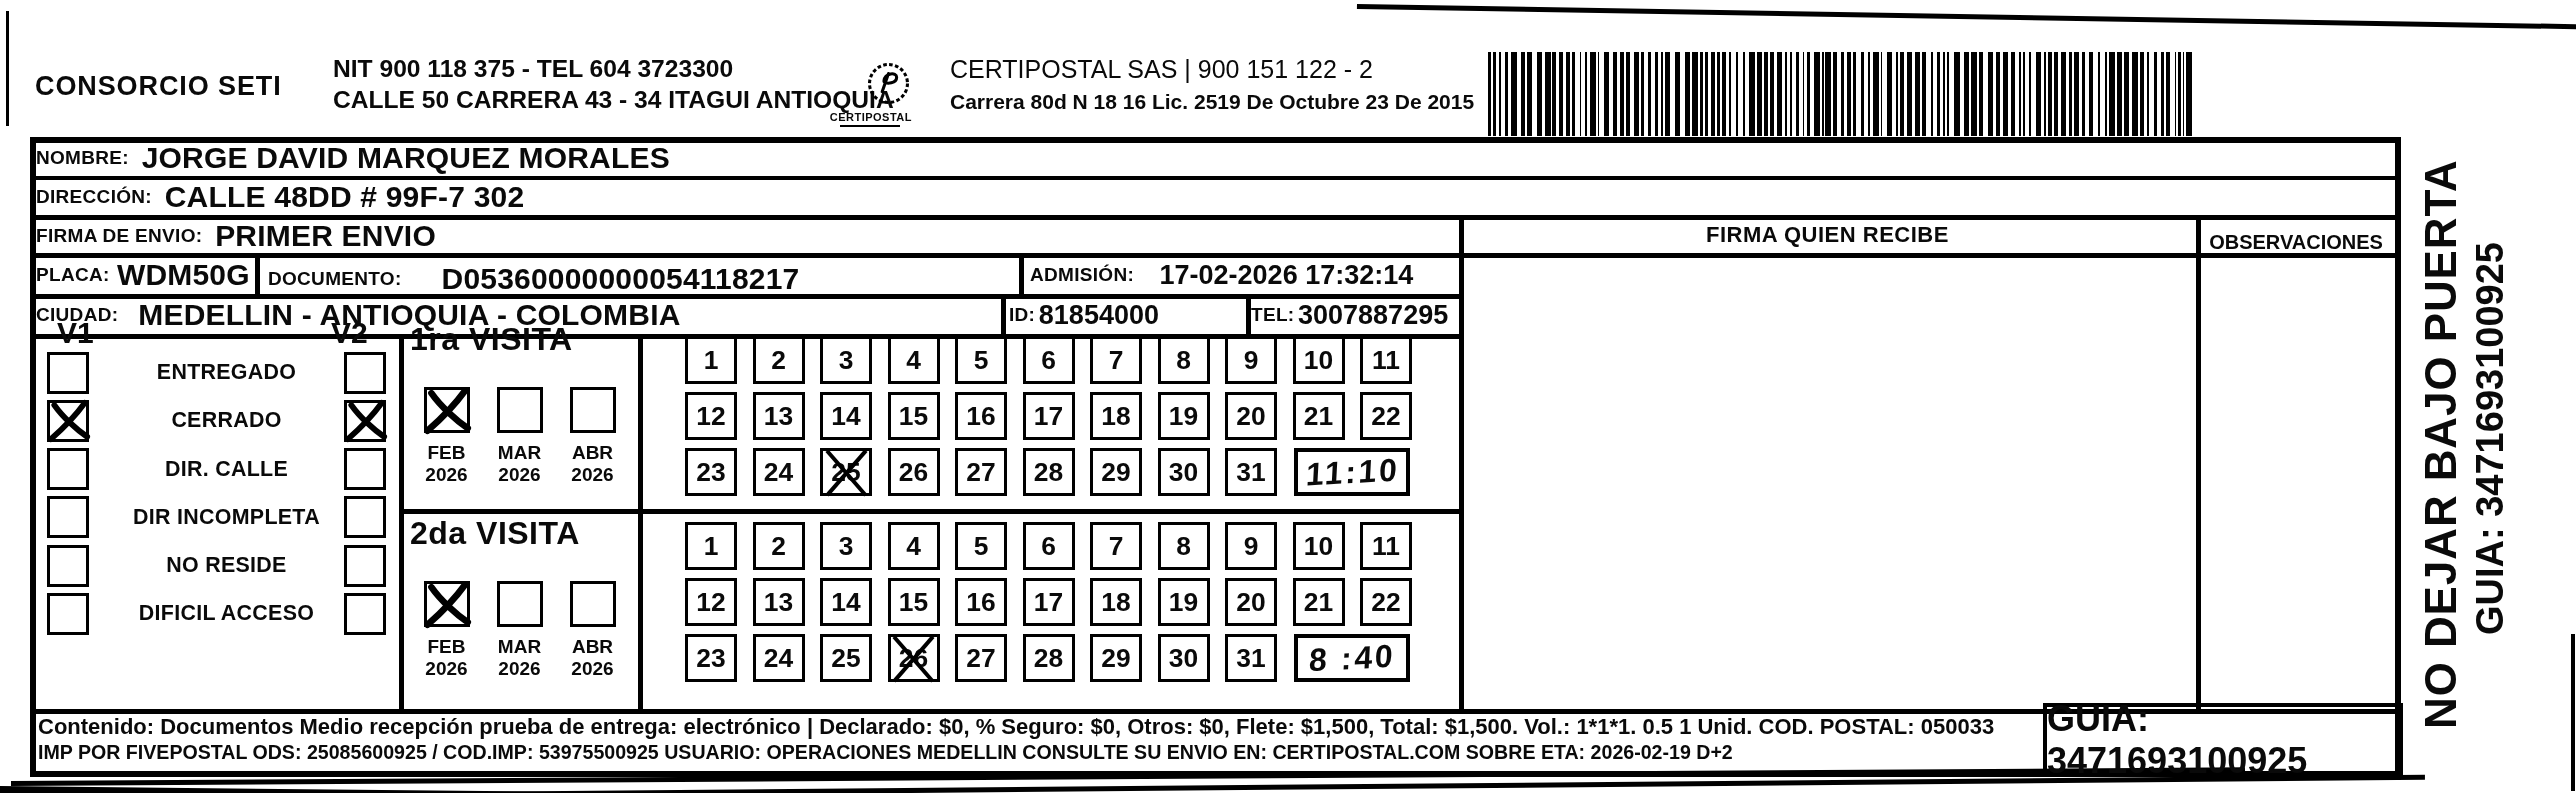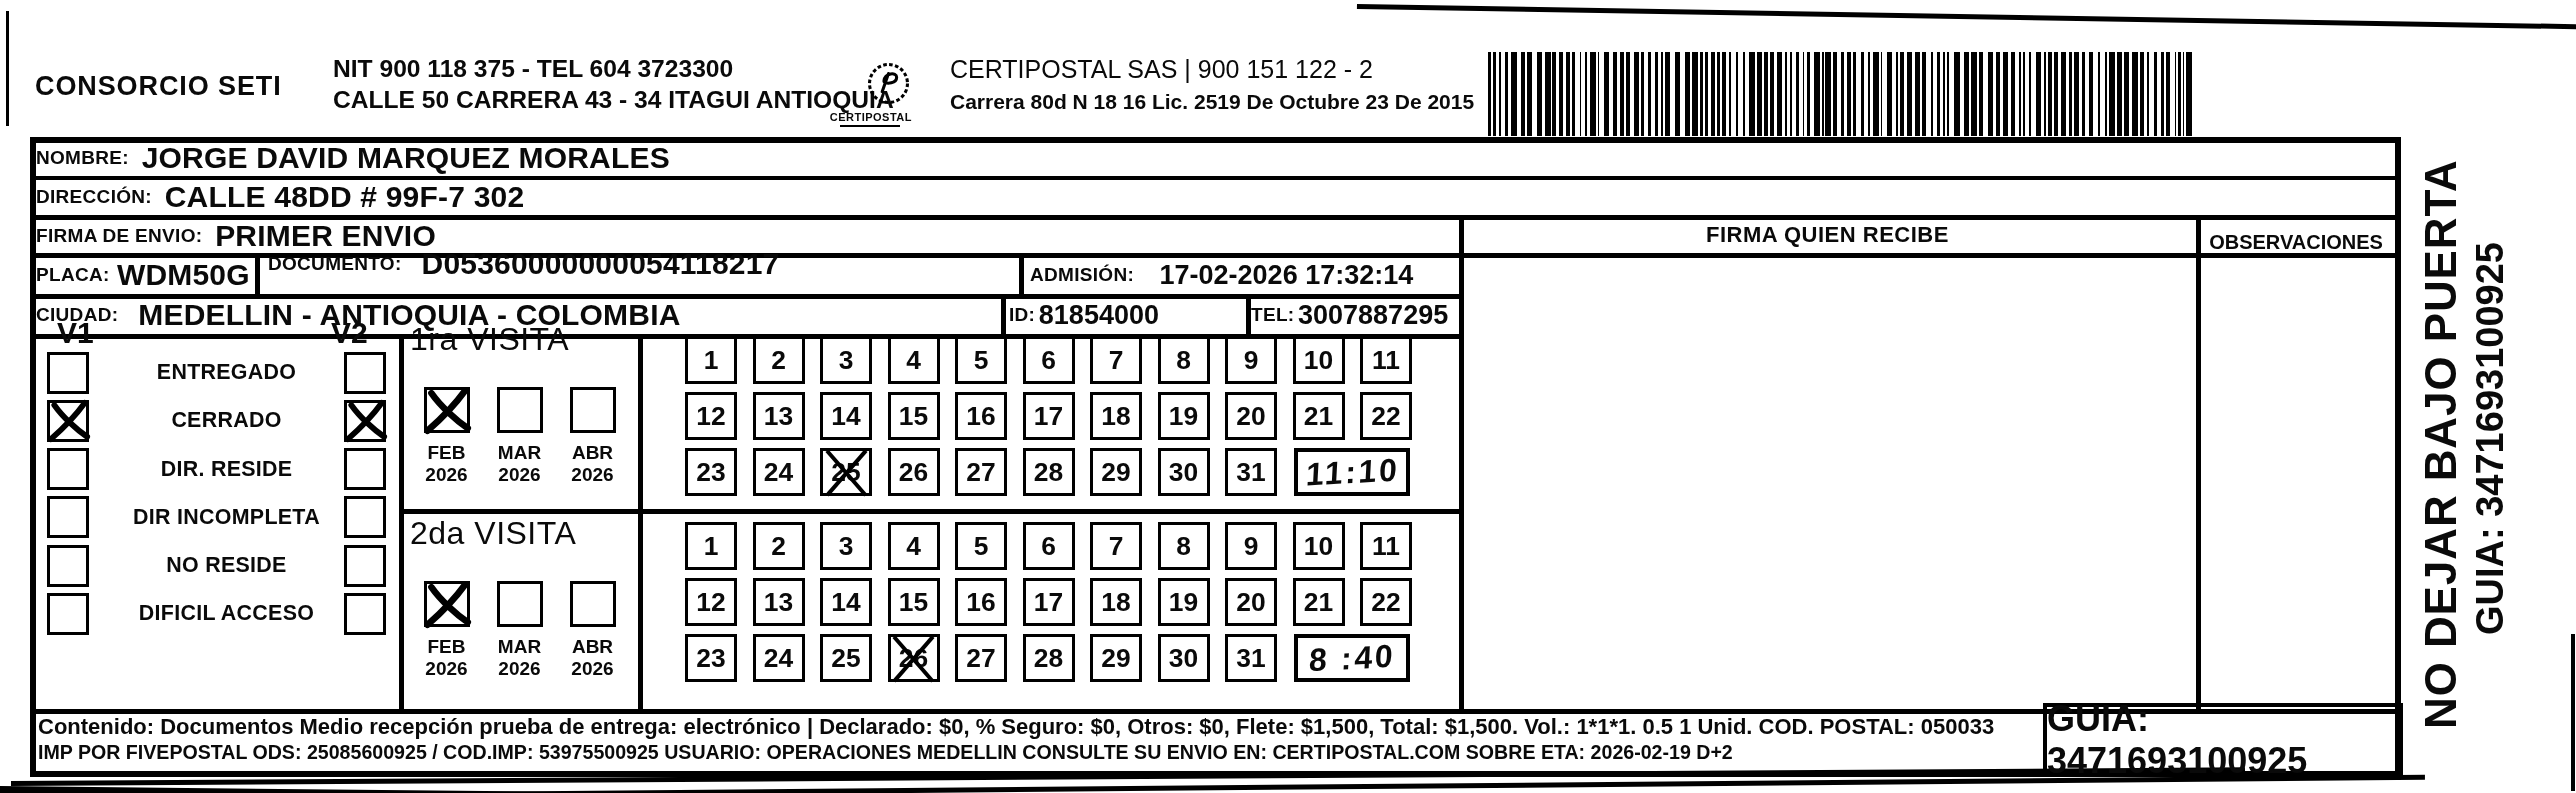--- a/index.html
+++ b/index.html
@@ -26,21 +26,21 @@
   .firma-h{font-size:22px;font-weight:700;text-align:center;letter-spacing:0.5px;}
   .obs-h{font-size:20px;font-weight:700;text-align:center;margin-top:8px;}
   
   .v1v2{font-size:30px;font-weight:700;}
   .st-row{display:flex;align-items:center;height:41px;margin-bottom:7.3px;}
   .st-lbl{flex:1;text-align:center;font-size:21.4px;font-weight:700;letter-spacing:0.3px;padding-left:20px;}
   .cbx{position:relative;width:36px;height:36px;border:3.6px solid #000;flex:0 0 auto;display:inline-block;}
   .xmark{position:absolute;left:-15%;top:-15%;width:130%;height:130%;overflow:visible;}
   .xmark path{fill:none;stroke:#000;stroke-width:5;stroke-linecap:round;}
   
-  .visit-title{font-size:32px;font-weight:400;letter-spacing:0.5px;}
+  .visit-title{font-size:32px;font-weight:700;letter-spacing:0.5px;}
   .months{display:flex;margin-top:29px;}
   .month-slot{width:73px;text-align:center;}
   .month-slot .cbx{width:40px;height:40px;}
   .mlabel{font-size:19px;font-weight:700;line-height:22px;margin-top:5.5px;}
   
   .cal-row{display:flex;gap:15.5px;margin-bottom:8.2px;}
   .day{position:relative;width:46px;height:42px;border:3.6px solid #000;display:flex;align-items:center;justify-content:center;
        font-size:26.4px;font-weight:700;flex:0 0 auto;}
   .crossed::before,.crossed::after{content:"";position:absolute;left:-14%;top:46%;width:128%;height:3.6px;background:#000;}
   .crossed::before{transform:rotate(49deg);}
@@ -223,21 +223,21 @@
     <span class="val">CALLE 48DD # 99F-7 302</span>
   </div>
   <div class="abs rowflex" style="left:36px;top:218px;height:36px;">
     <span class="lbl">FIRMA DE ENVIO:</span>
     <span class="val">PRIMER ENVIO</span>
   </div>
   <div class="abs rowflex" style="left:36px;top:257px;height:36px;gap:7.3px;">
     <span class="lbl">PLACA:</span>
     <span class="val">WDM50G</span>
   </div>
-  <div class="abs rowflex" style="left:268px;top:246px;height:36px;gap:20px;">
+  <div class="abs rowflex" style="left:268px;top:261px;height:36px;gap:40px;">
     <span class="lbl">DOCUMENTO:</span>
     <span class="val">D05360000000054118217</span>
   </div>
   <div class="abs rowflex" style="left:1030px;top:257px;height:36px;gap:25.5px;">
     <span class="lbl">ADMISIÓN:</span>
     <span class="val-sm">17-02-2026 17:32:14</span>
   </div>
   <div class="abs rowflex" style="left:36px;top:297px;height:36px;gap:20px;">
     <span class="lbl">CIUDAD:</span>
     <span class="val">MEDELLIN - ANTIOQUIA - COLOMBIA</span>
@@ -274,21 +274,21 @@
         <span class="st-lbl">CERRADO</span>
         <span class="cbx">
           <svg class="xmark" viewBox="0 0 40 40">
             <path d="M8 7 C 15 17, 27 28, 36 34"></path>
             <path d="M34 5 C 26 16, 13 29, 5 36"></path>
           </svg>
         </span>
       </div>
       <div class="st-row">
         <span class="cbx"></span>
-        <span class="st-lbl">DIR. RESIDE</span>
+        <span class="st-lbl">DIR. CALLE</span>
         <span class="cbx"></span>
       </div>
       <div class="st-row">
         <span class="cbx"></span>
         <span class="st-lbl">DIR INCOMPLETA</span>
         <span class="cbx"></span>
       </div>
       <div class="st-row">
         <span class="cbx"></span>
         <span class="st-lbl">NO RESIDE</span>

